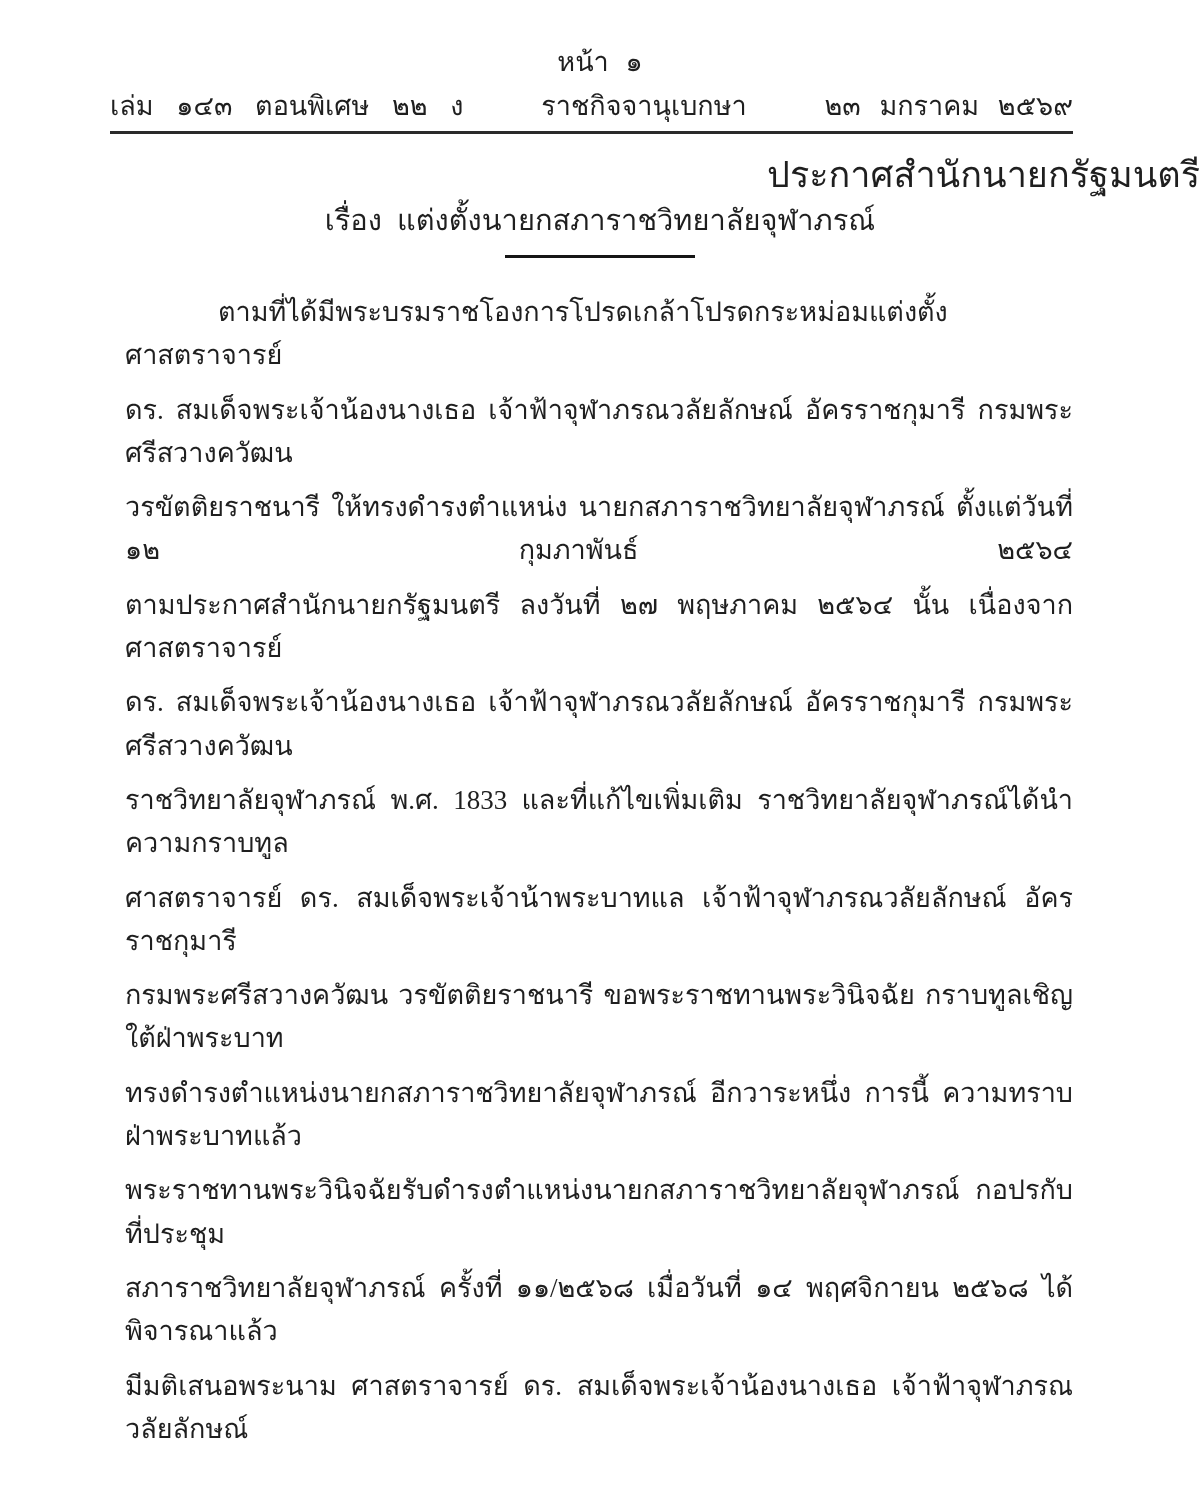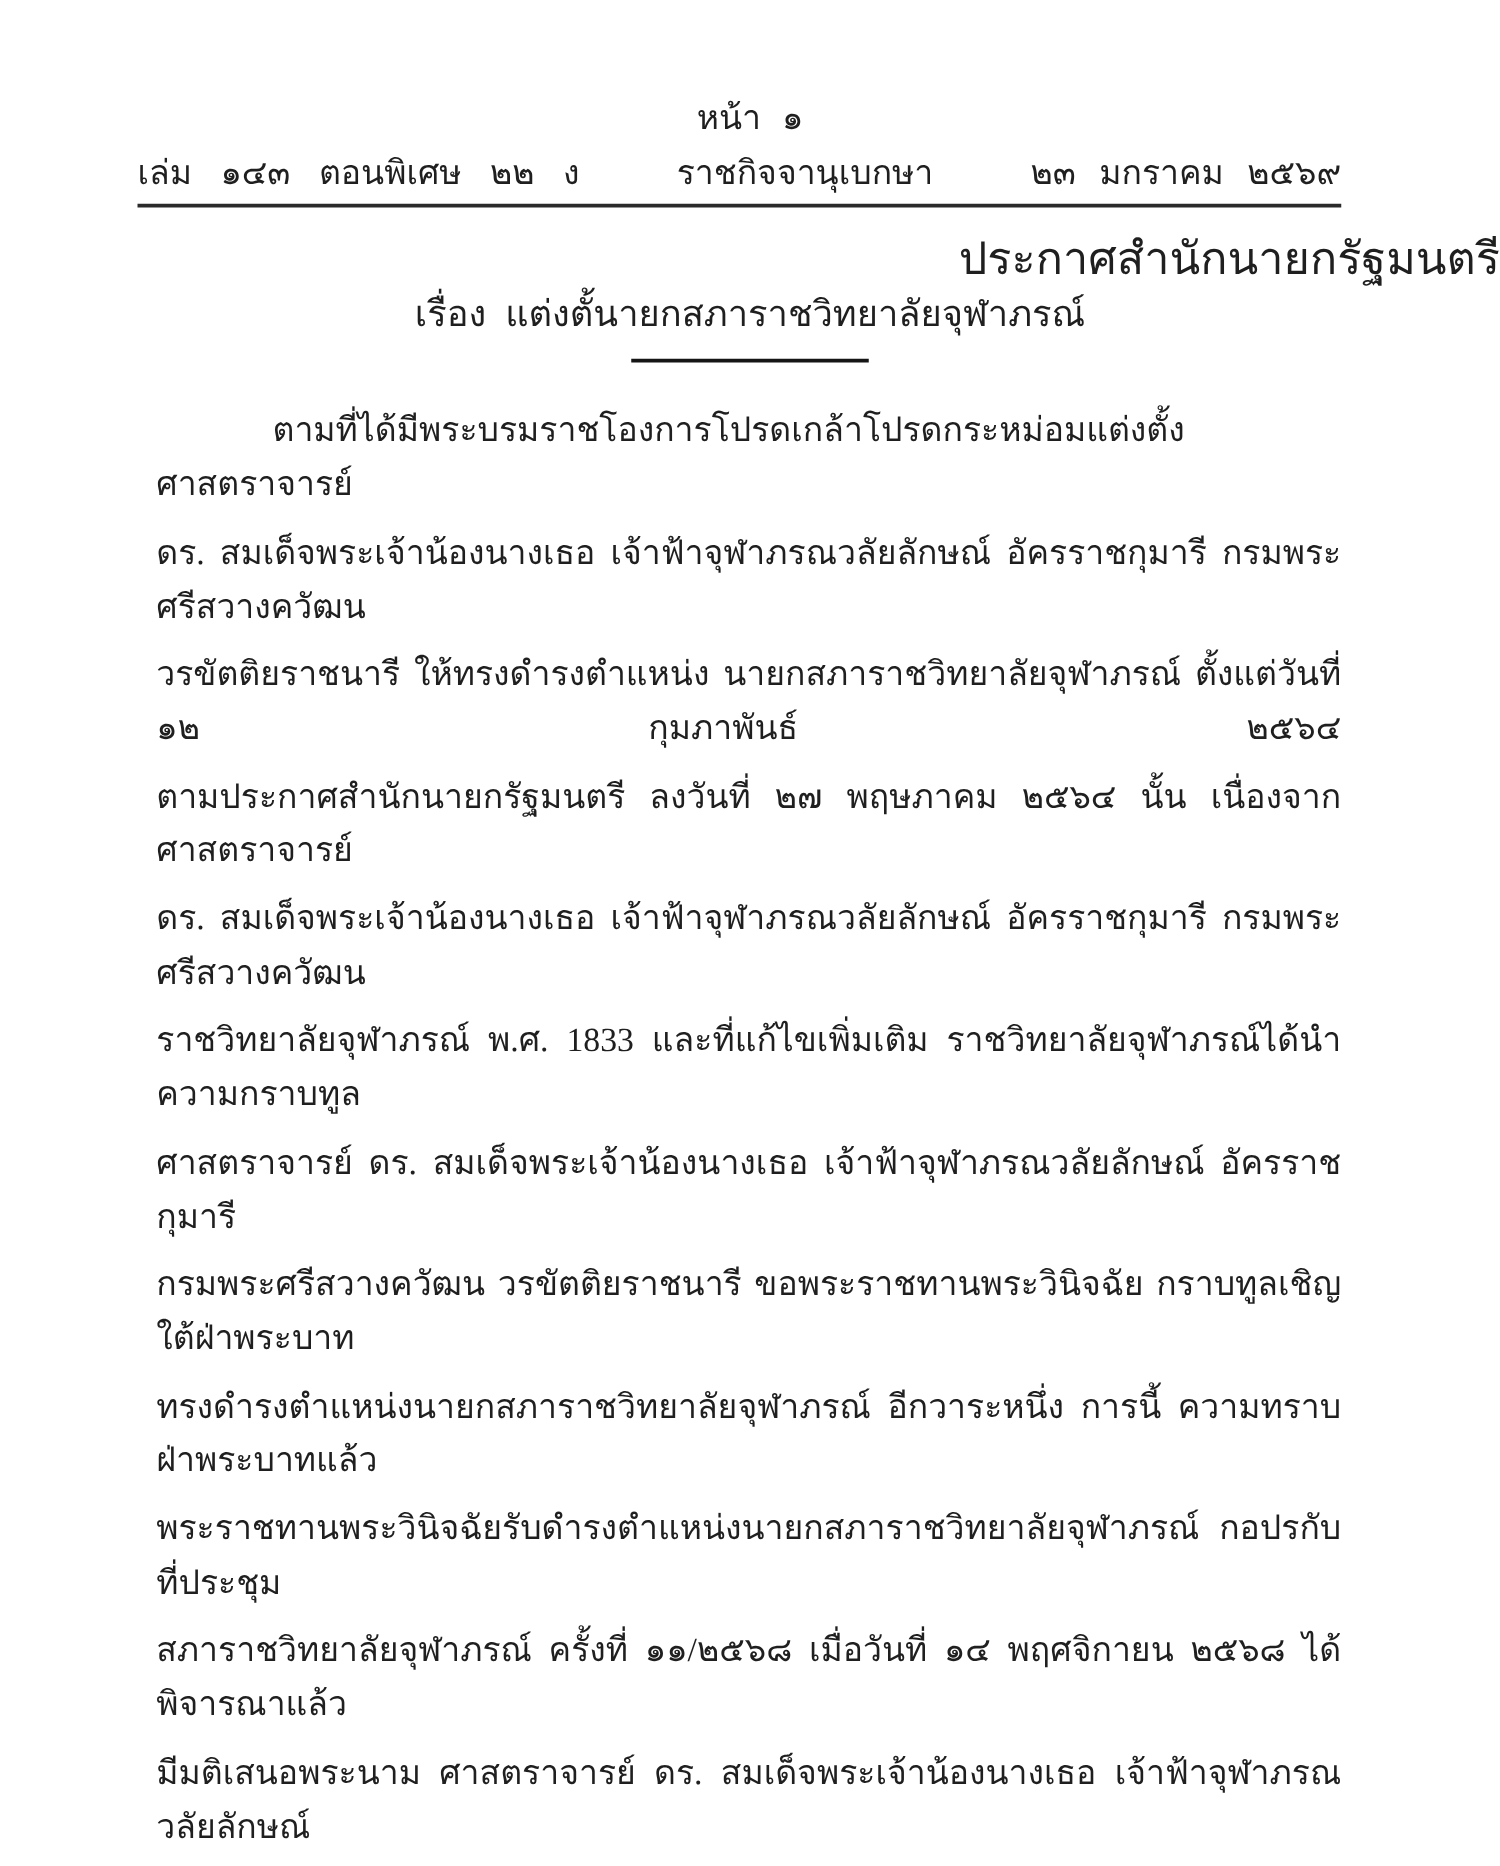--- a/index.html
+++ b/index.html
@@ -13,21 +13,21 @@
     font-family:"Liberation Serif","DejaVu Serif",serif;
     color:var(--text-color);
   }
   .page{
     position:relative;
     width:1200px;
     height:1493px;
     margin:0 auto;
     background:var(--bg-color);
     overflow:hidden;
-    padding-top:78px;
+    padding-top:46px;
     border-radius:21px;
   }
   
   .page-number{
     text-align:center;
     font-size:27px;
     line-height:32px;
     word-spacing:10px;
   }
   .header-row{
@@ -91,32 +91,32 @@
   <div class="header-row">
     <span class="header-left">เล่ม ๑๔๓ ตอนพิเศษ ๒๒ ง</span>
     <span class="header-center">ราชกิจจานุเบกษา</span>
     <span class="header-right">๒๓ มกราคม ๒๕๖๙</span>
   </div>
 
   <hr class="header-rule">
 
   <div class="doc-title">ประกาศสำนักนายกรัฐมนตรี</div>
 
-  <div class="doc-subject">เรื่อง แต่งตั้นายกสภาราชวิทยาลัยจุฬาภรณ์</div>
+  <div class="doc-subject">เรื่อง แต่งตั้งนายกสภาราชวิทยาลัยจุฬาภรณ์</div>
 
   <div class="title-divider"></div>
 
   <div class="doc-body">
       <div class="body-line indent">ตามที่ได้มีพระบรมราชโองการโปรดเกล้าโปรดกระหม่อมแต่งตั้ง ศาสตราจารย์</div>
       <div class="body-line">ดร. สมเด็จพระเจ้าน้องนางเธอ เจ้าฟ้าจุฬาภรณวลัยลักษณ์ อัครราชกุมารี กรมพระศรีสวางควัฒน</div>
       <div class="body-line">วรขัตติยราชนารี ให้ทรงดำรงตำแหน่ง นายกสภาราชวิทยาลัยจุฬาภรณ์ ตั้งแต่วันที่ ๑๒ กุมภาพันธ์ ๒๕๖๔</div>
       <div class="body-line">ตามประกาศสำนักนายกรัฐมนตรี ลงวันที่ ๒๗ พฤษภาคม ๒๕๖๔ นั้น เนื่องจาก ศาสตราจารย์</div>
       <div class="body-line">ดร. สมเด็จพระเจ้าน้องนางเธอ เจ้าฟ้าจุฬาภรณวลัยลักษณ์ อัครราชกุมารี กรมพระศรีสวางควัฒน</div>
       <div class="body-line">ราชวิทยาลัยจุฬาภรณ์ พ.ศ. 1833 และที่แก้ไขเพิ่มเติม ราชวิทยาลัยจุฬาภรณ์ได้นำความกราบทูล</div>
-      <div class="body-line">ศาสตราจารย์ ดร. สมเด็จพระเจ้าน้องนางเธอ เจ้าฟ้าจุฬาภรณวลัยลักษณ์ อัครราชกุมารี</div>
+      <div class="body-line">ศาสตราจารย์ ดร. สมเด็จพระเจ้าน้าพระบาทแล เจ้าฟ้าจุฬาภรณวลัยลักษณ์ อัครราชกุมารี</div>
       <div class="body-line">กรมพระศรีสวางควัฒน วรขัตติยราชนารี ขอพระราชทานพระวินิจฉัย กราบทูลเชิญใต้ฝ่าพระบาท</div>
       <div class="body-line">ทรงดำรงตำแหน่งนายกสภาราชวิทยาลัยจุฬาภรณ์ อีกวาระหนึ่ง การนี้ ความทราบฝ่าพระบาทแล้ว</div>
       <div class="body-line">พระราชทานพระวินิจฉัยรับดำรงตำแหน่งนายกสภาราชวิทยาลัยจุฬาภรณ์ กอปรกับที่ประชุม</div>
       <div class="body-line">สภาราชวิทยาลัยจุฬาภรณ์ ครั้งที่ ๑๑/๒๕๖๘ เมื่อวันที่ ๑๔ พฤศจิกายน ๒๕๖๘ ได้พิจารณาแล้ว</div>
       <div class="body-line">มีมติเสนอพระนาม ศาสตราจารย์ ดร. สมเด็จพระเจ้าน้องนางเธอ เจ้าฟ้าจุฬาภรณวลัยลักษณ์</div>
     </div>
 
 </div>
 
 </body></html>

